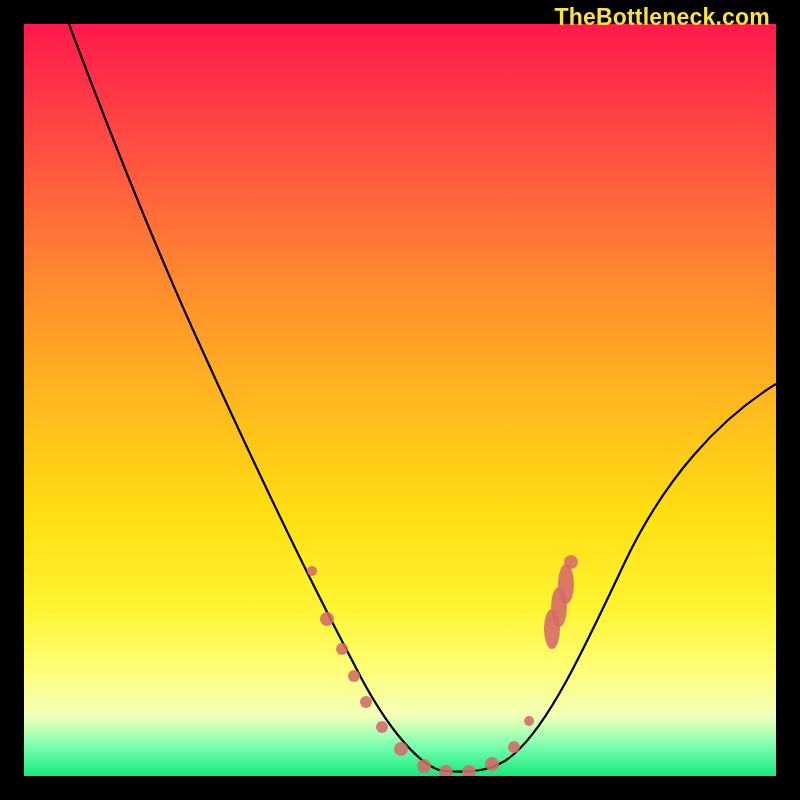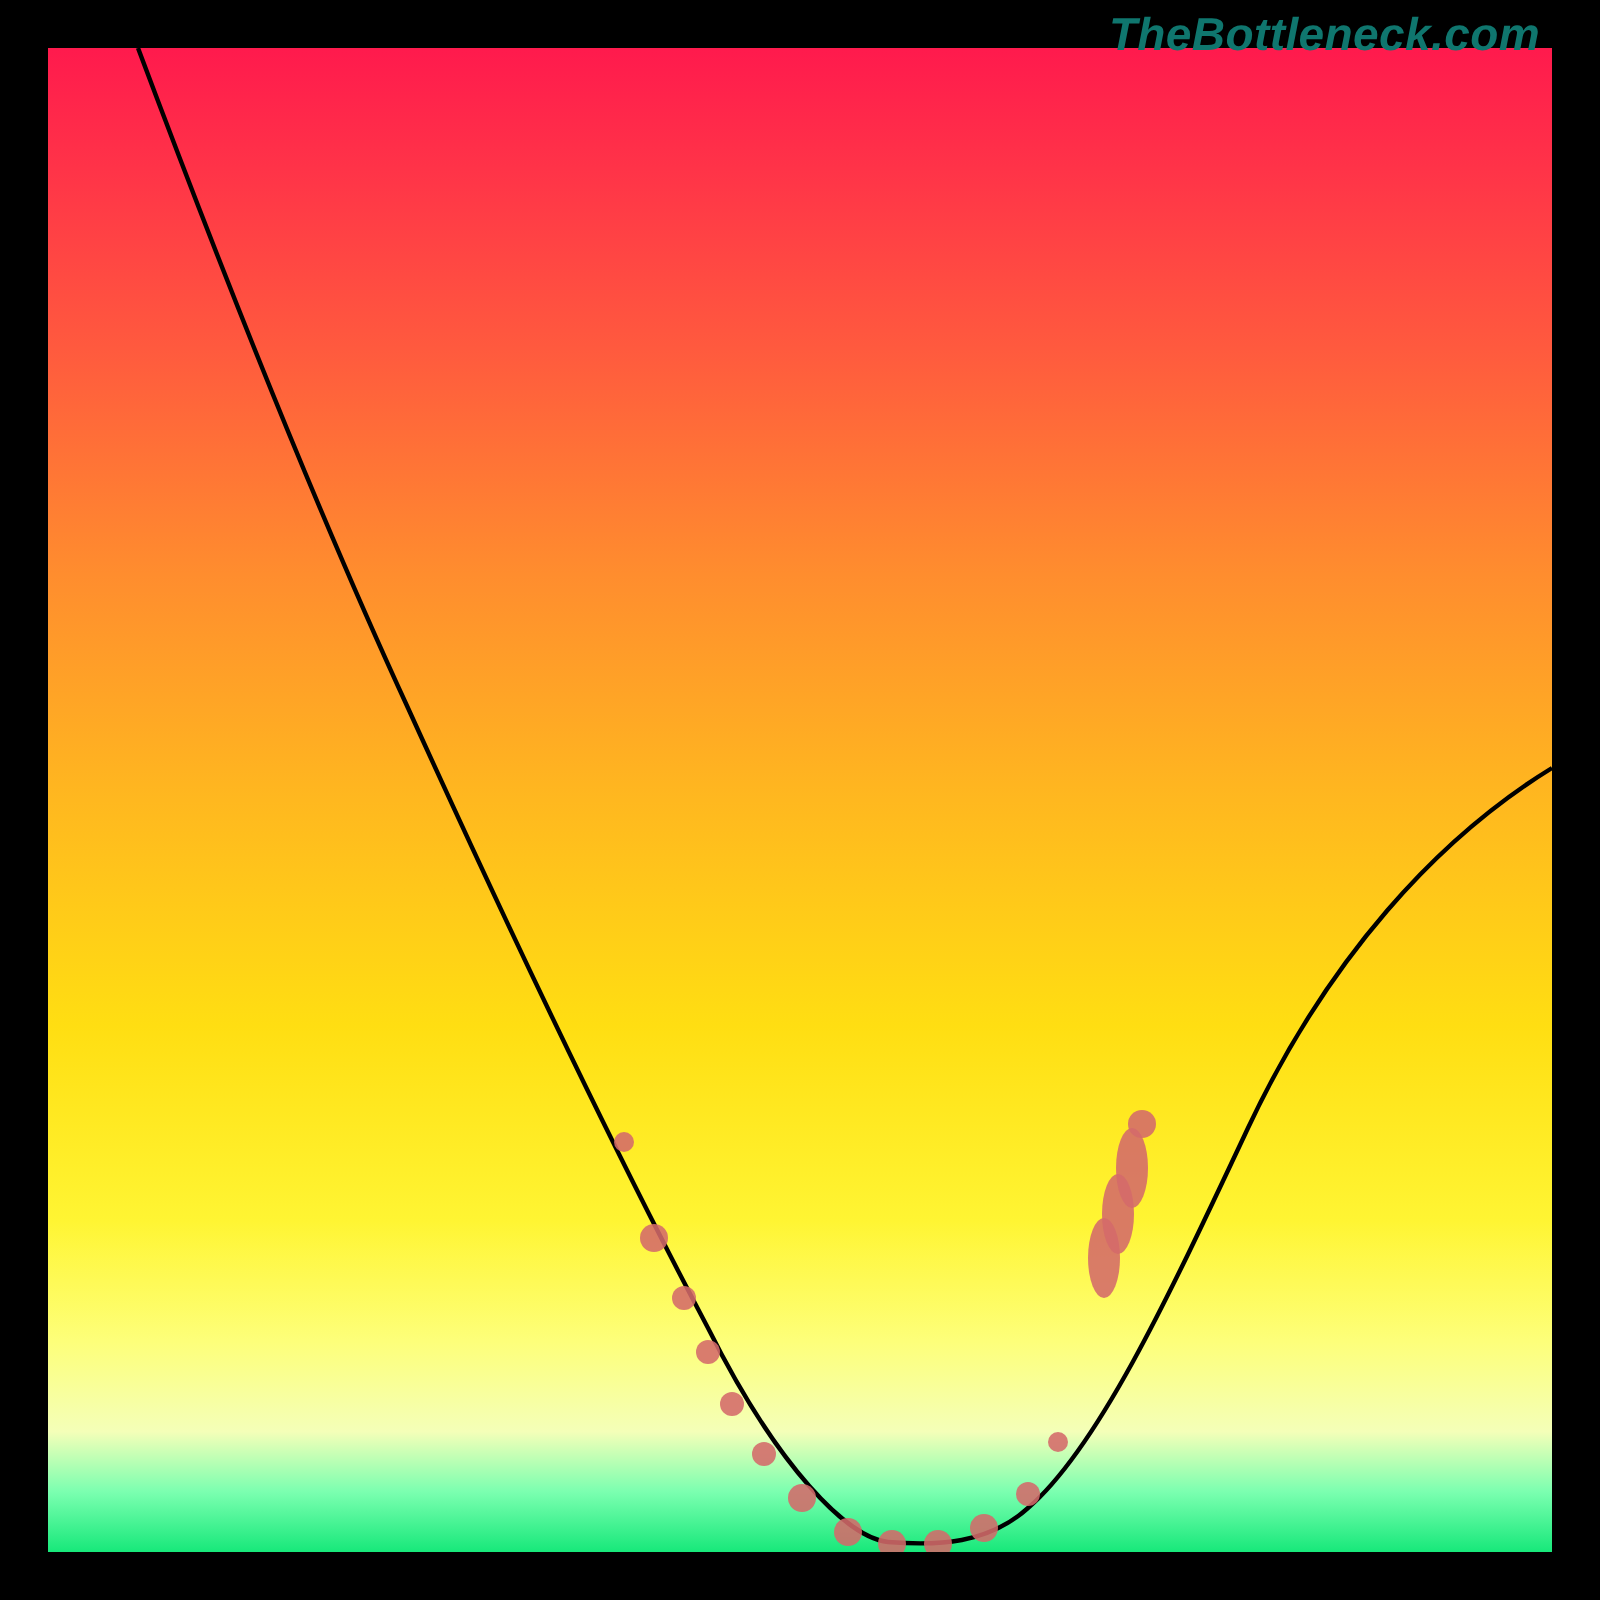--- a/index.html
+++ b/index.html
@@ -30,24 +30,23 @@
       #7bffb0 96%,
       #17e87a 100%
     );
   }
   .watermark {
     position: absolute;
     top: 4px;
     right: 30px;
     font-size: 23px;
     font-weight: 600;
-    color: #0f766e;
+    color: #fde047;
     letter-spacing: 0.2px;
     user-select: none;
-    font-style: italic;
   }
   svg.curve {
     position: absolute;
     left: 0; top: 0;
     width: 752px;
     height: 752px;
   }
   .curve path.main {
     fill: none;
     stroke: #000;

